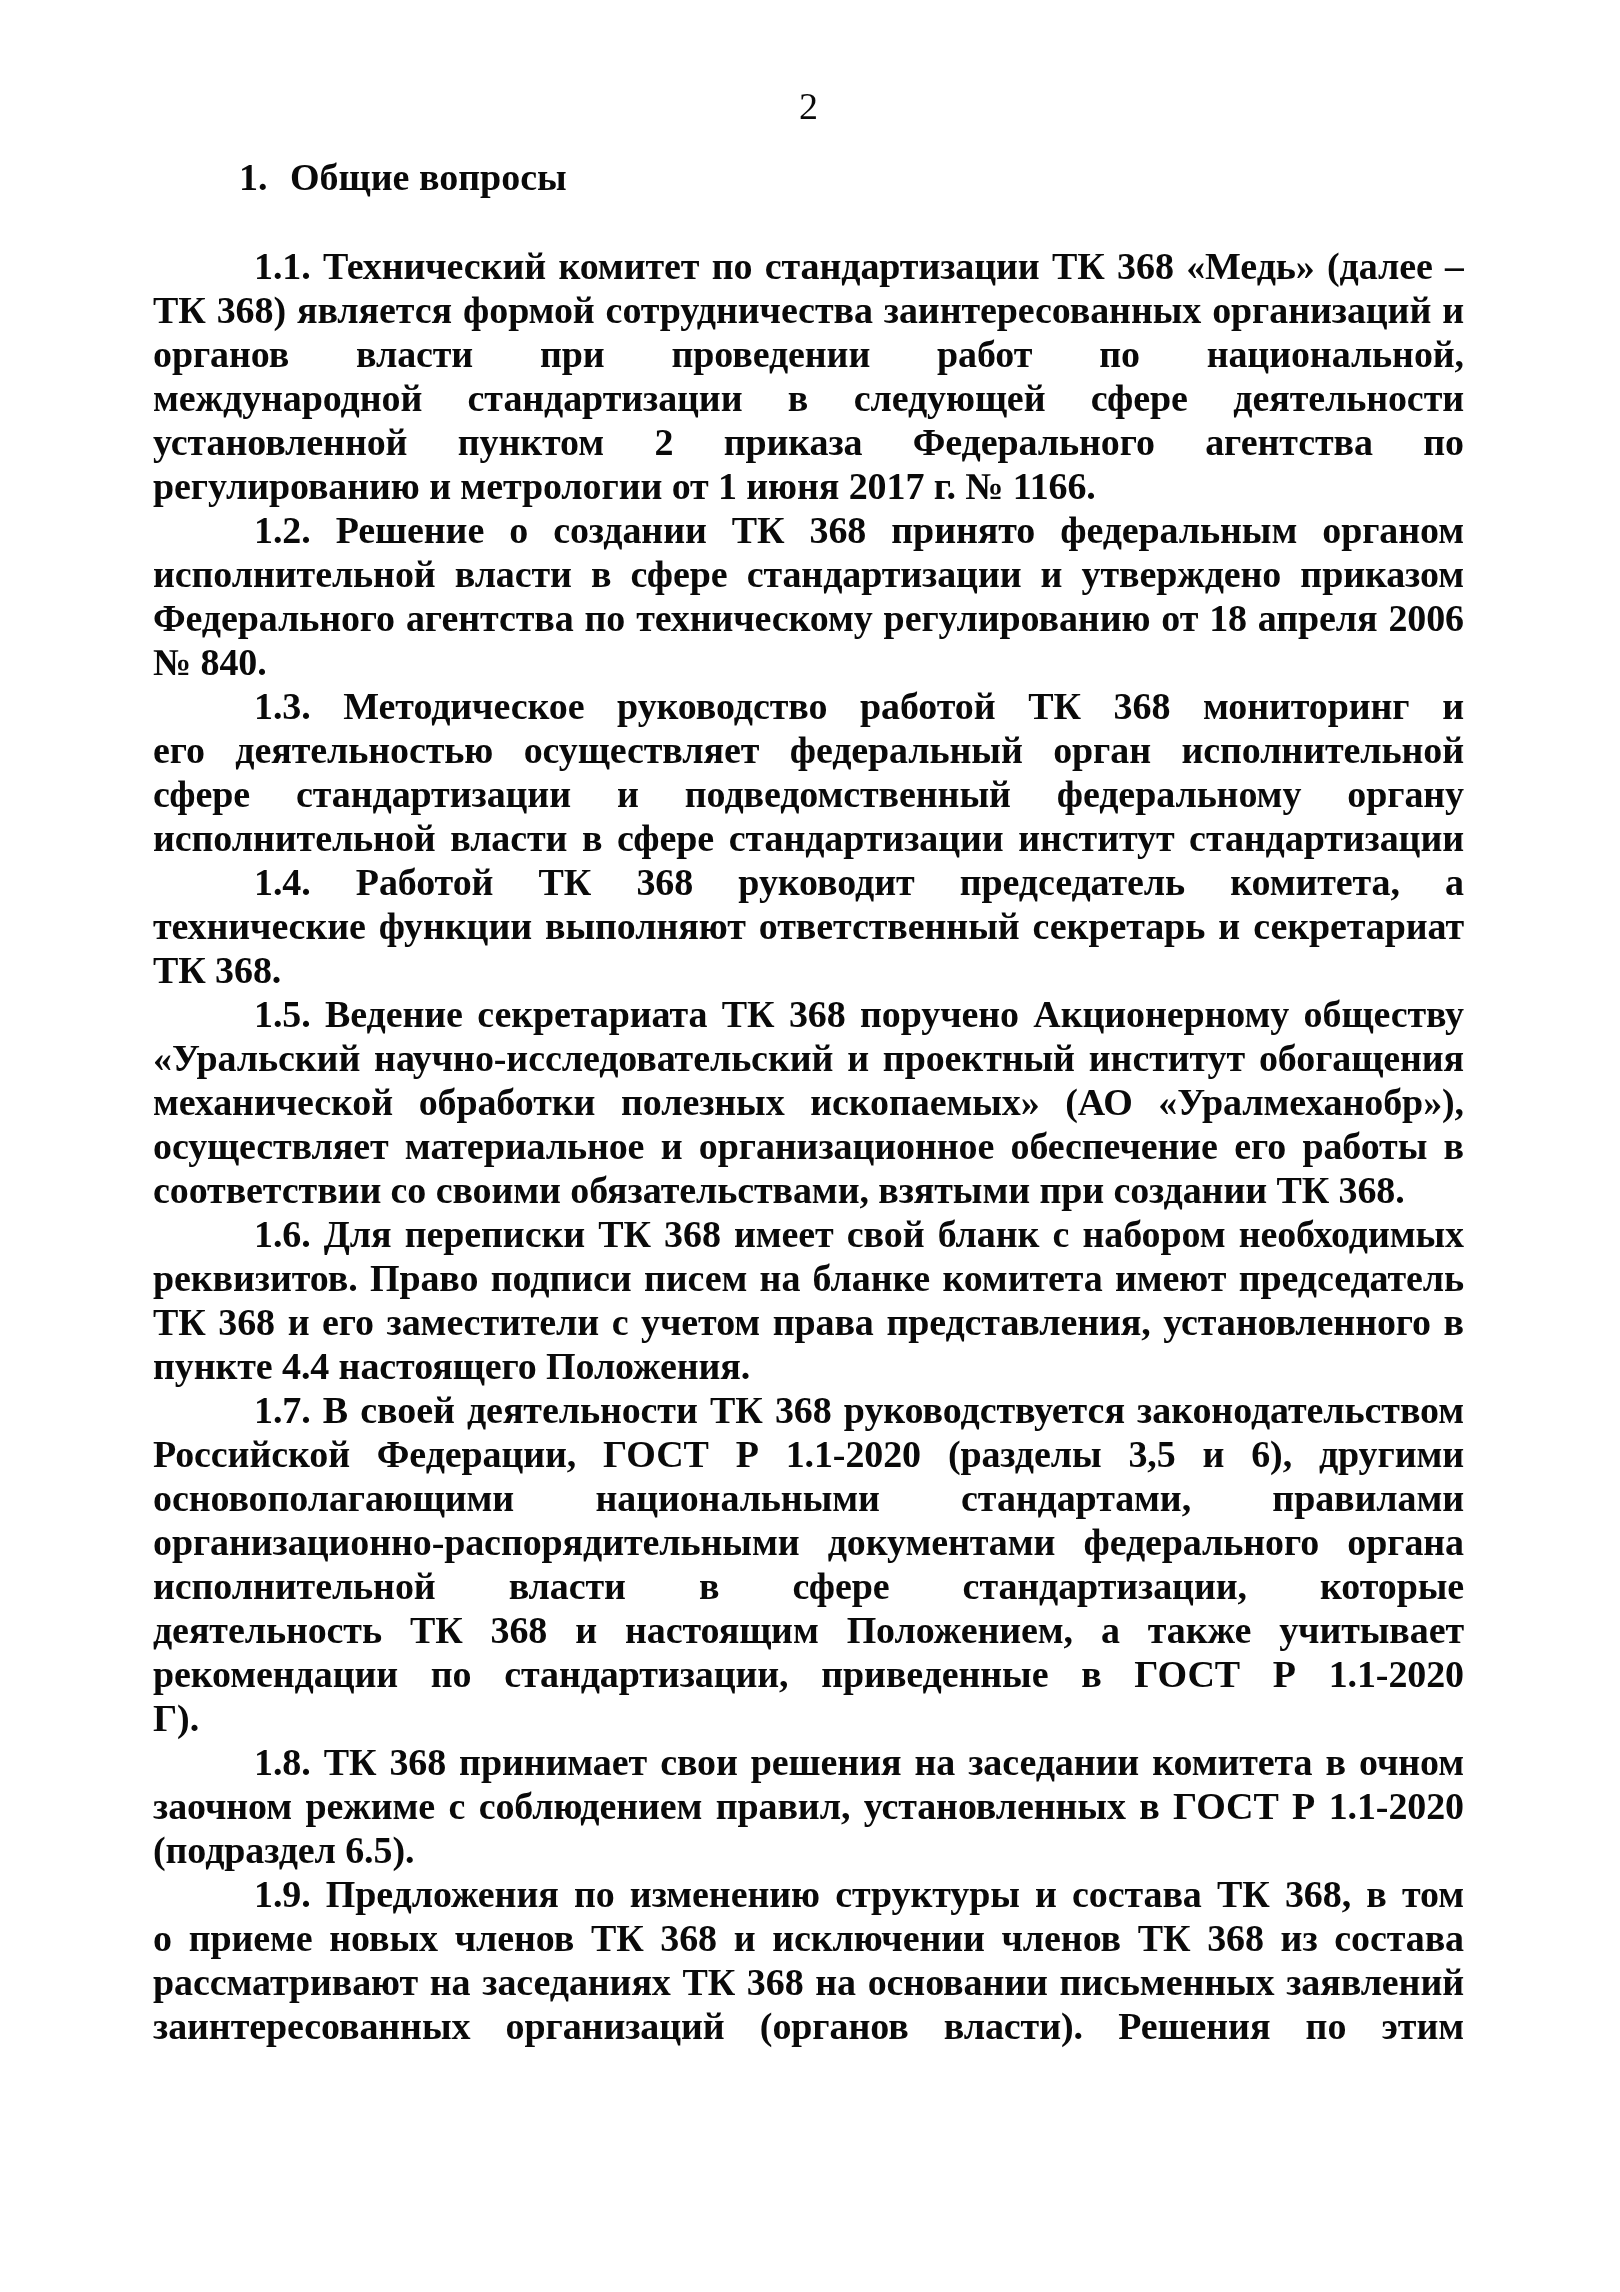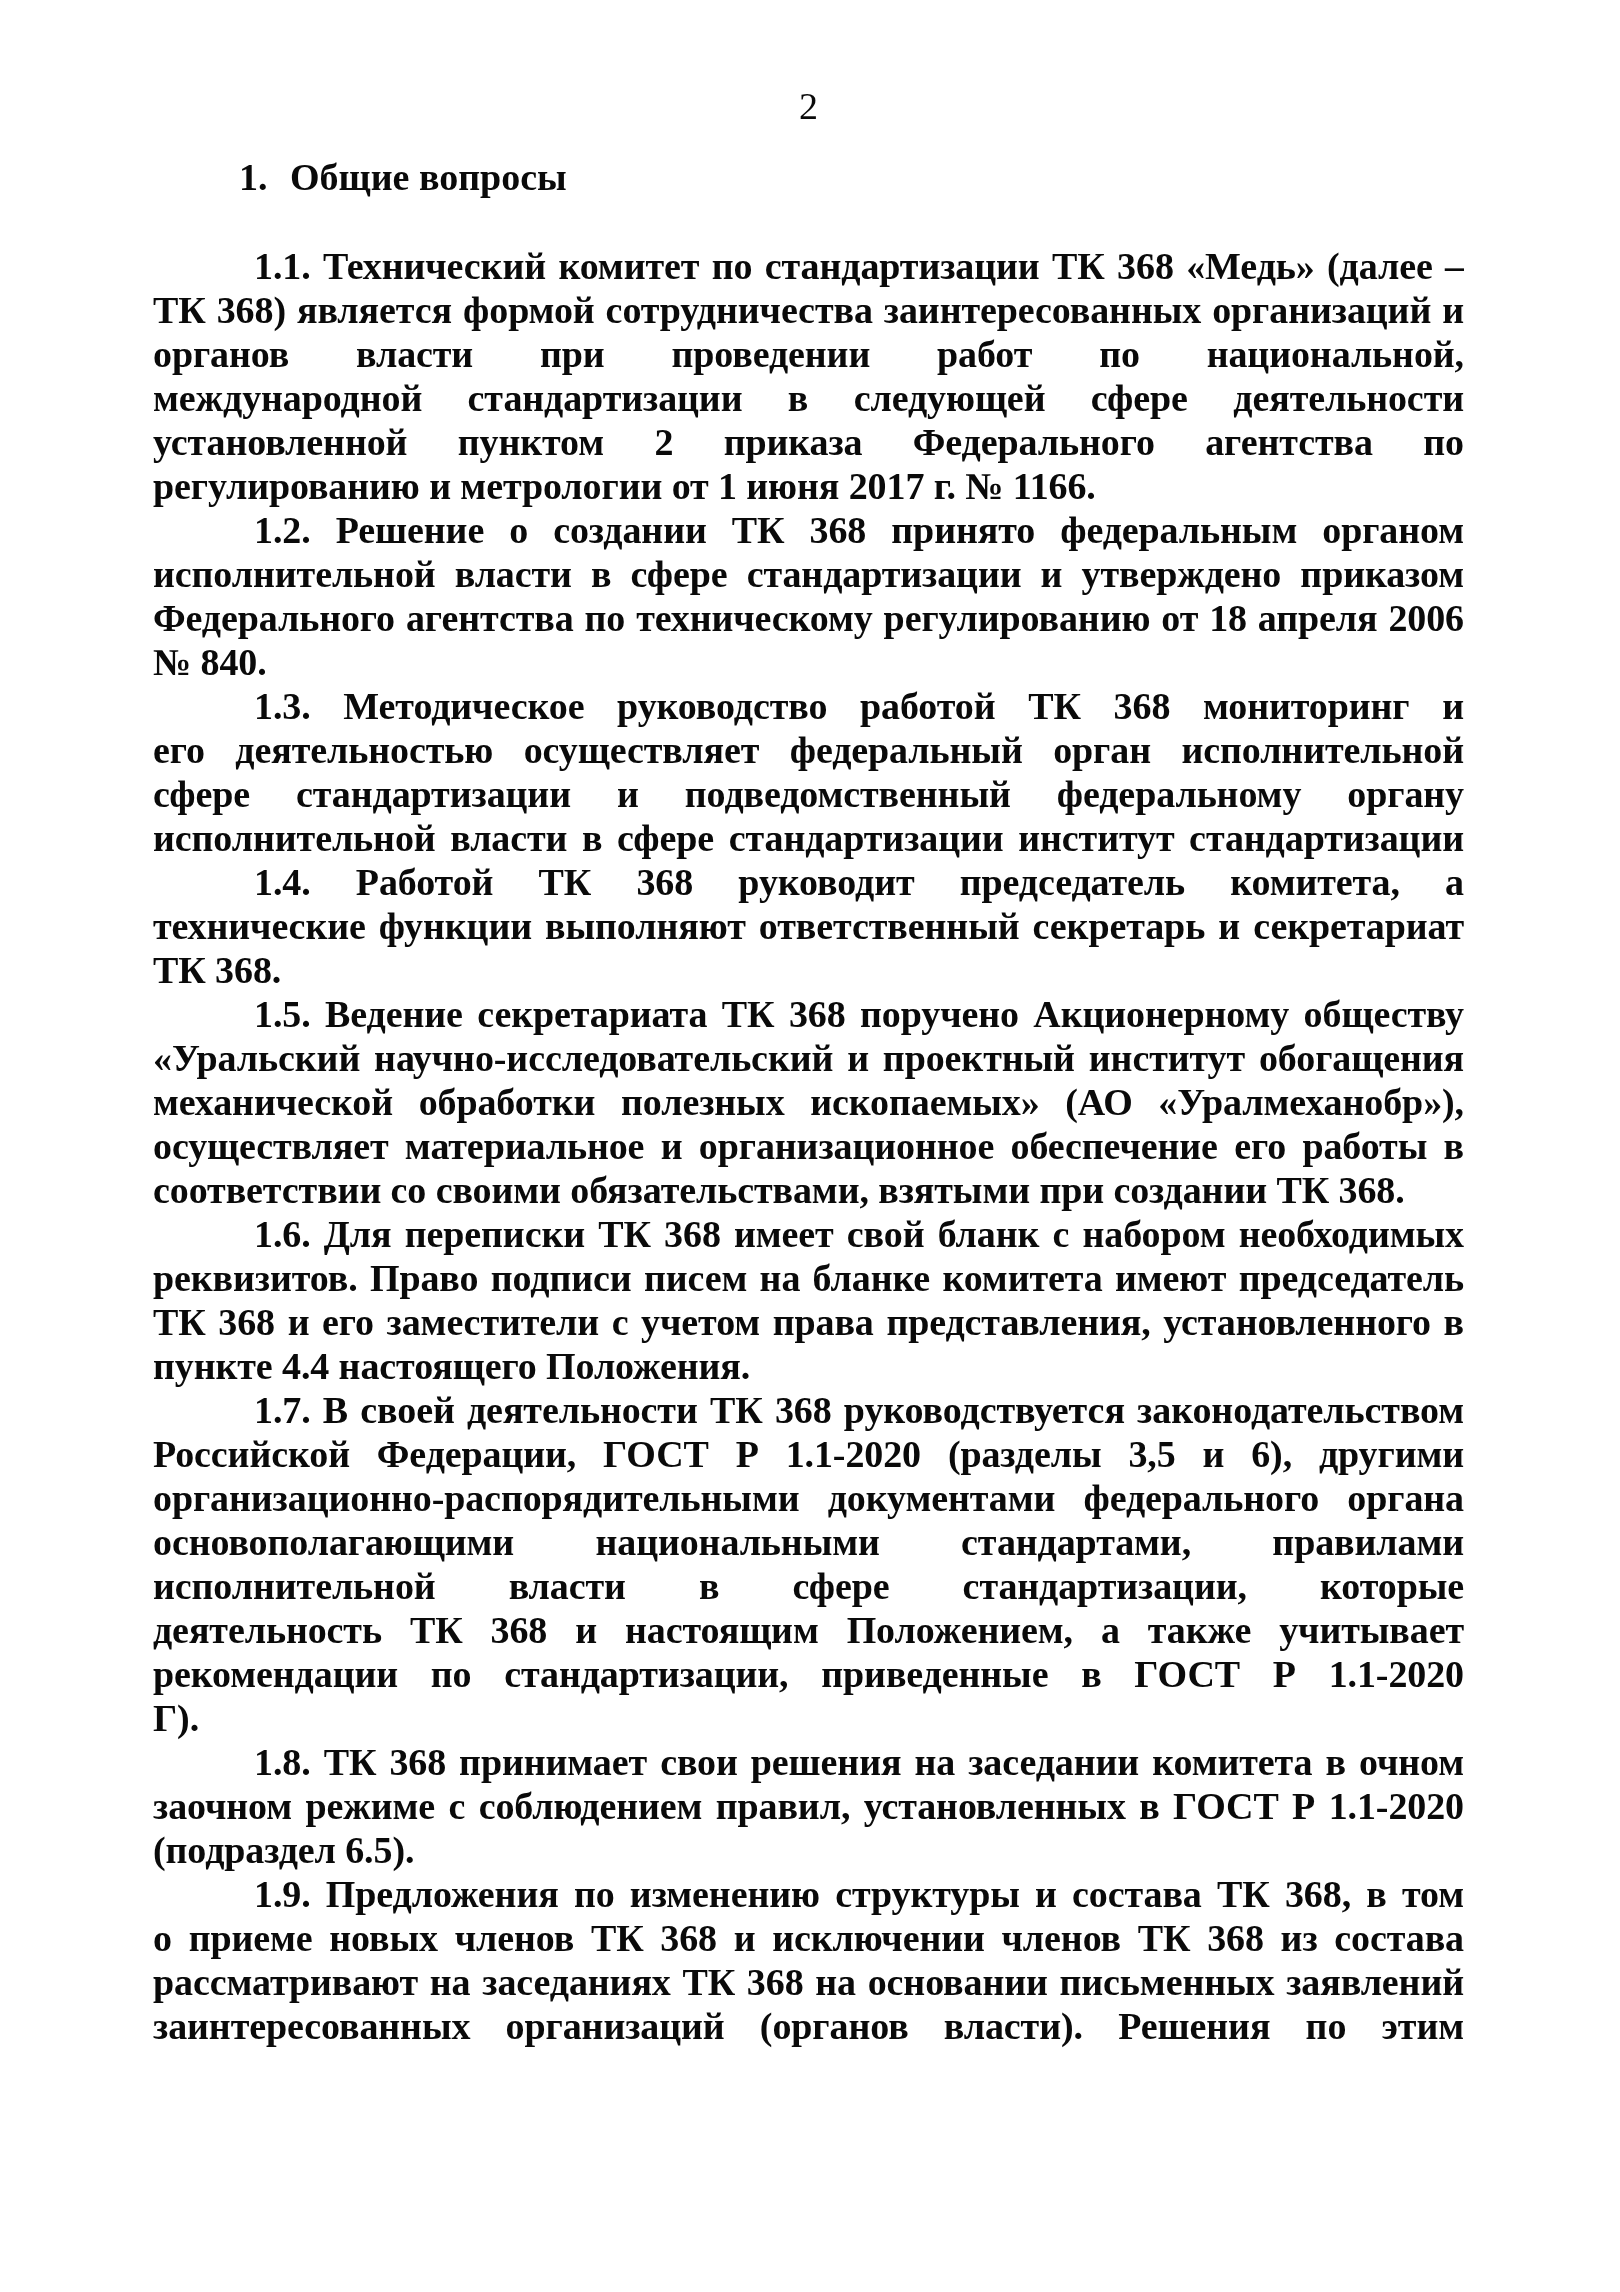--- a/index.html
+++ b/index.html
@@ -109,22 +109,22 @@
         </div>
         <div class="paragraph">
           <div class="line first">1.6. Для переписки ТК 368 имеет свой бланк с набором необходимых</div>
           <div class="line">реквизитов. Право подписи писем на бланке комитета имеют председатель</div>
           <div class="line">ТК 368 и его заместители с учетом права представления, установленного в</div>
           <div class="line para-end">пункте 4.4 настоящего Положения.</div>
         </div>
         <div class="paragraph">
           <div class="line first">1.7. В своей деятельности ТК 368 руководствуется законодательством</div>
           <div class="line">Российской Федерации, ГОСТ Р 1.1-2020 (разделы 3,5 и 6), другими</div>
+          <div class="line">основополагающими национальными стандартами, правилами стандартизации,</div>
           <div class="line">организационно-распорядительными документами федерального органа</div>
-          <div class="line">основополагающими национальными стандартами, правилами стандартизации,</div>
           <div class="line">исполнительной власти в сфере стандартизации, которые распространяются на</div>
           <div class="line">деятельность ТК 368 и настоящим Положением, а также учитывает</div>
           <div class="line">рекомендации по стандартизации, приведенные в ГОСТ Р 1.1-2020 (приложение</div>
           <div class="line para-end">Г).</div>
         </div>
         <div class="paragraph">
           <div class="line first">1.8. ТК 368 принимает свои решения на заседании комитета в очном или</div>
           <div class="line">заочном режиме с соблюдением правил, установленных в ГОСТ Р 1.1-2020</div>
           <div class="line para-end">(подраздел 6.5).</div>
         </div>

